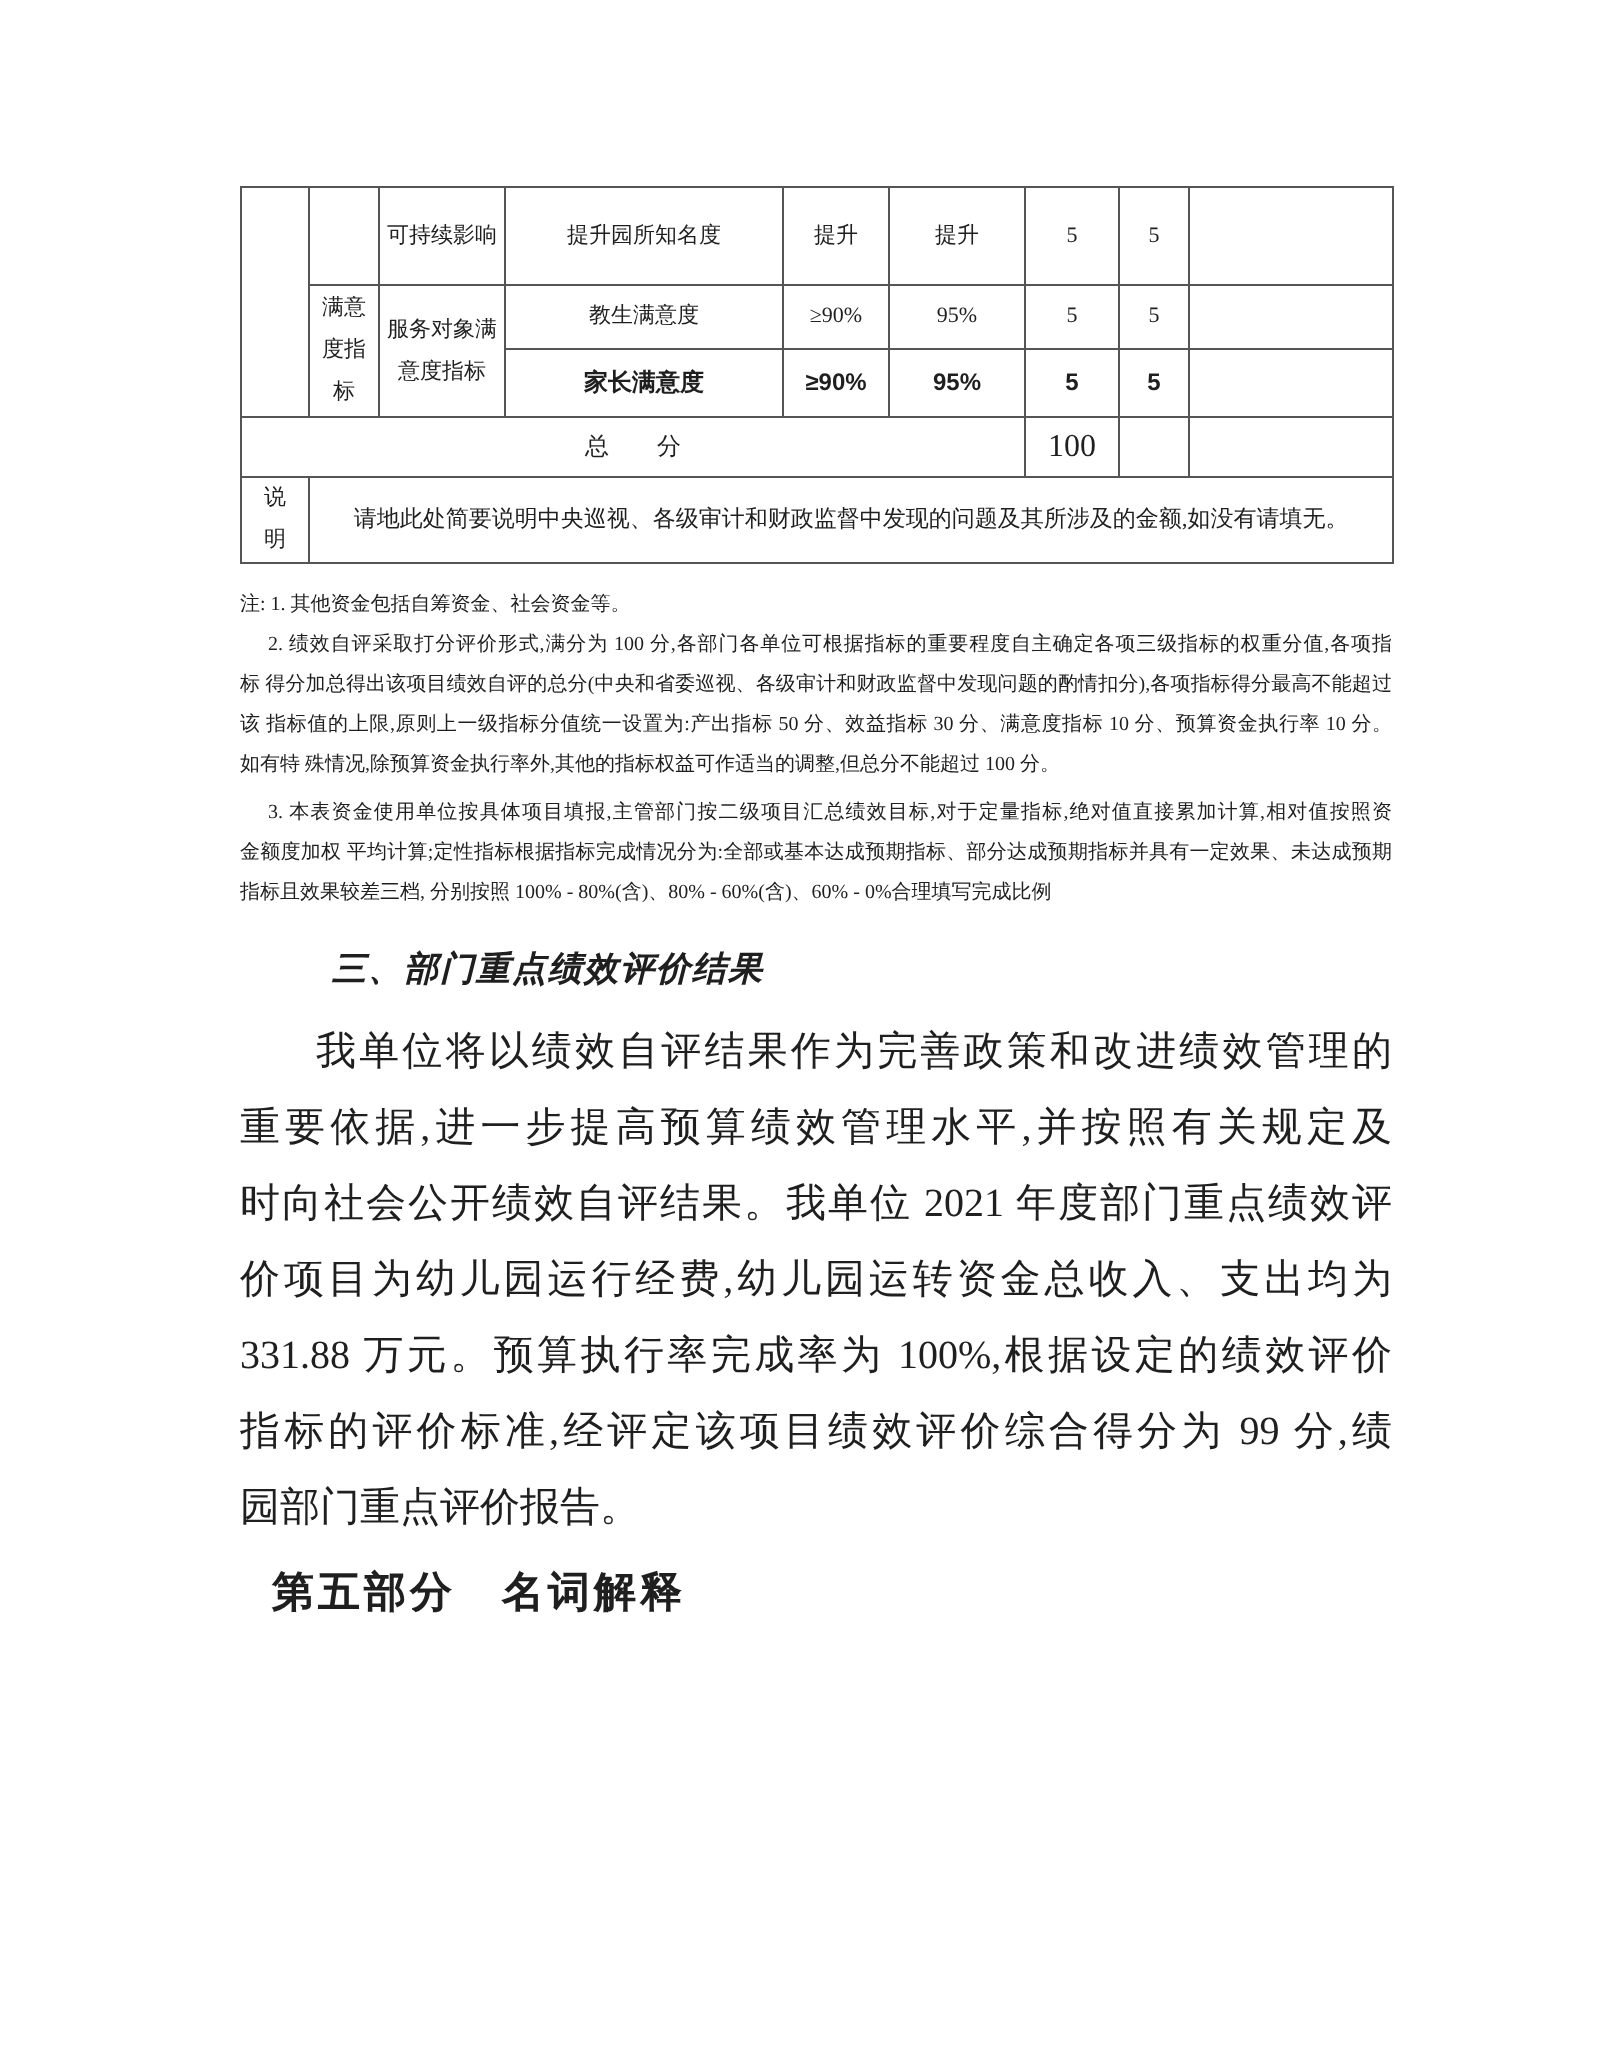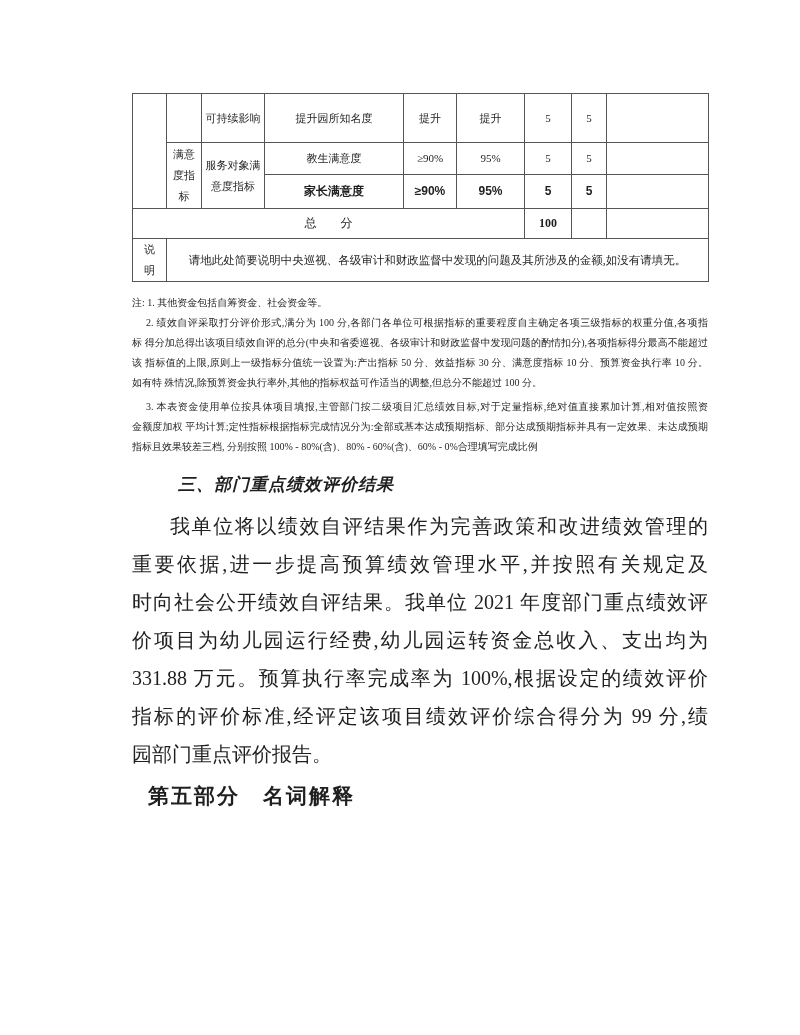--- a/index.html
+++ b/index.html
@@ -10,21 +10,21 @@
   body {
     width: 800px;
     height: 1035px;
     position: relative;
     font-family: "Liberation Serif", "DejaVu Serif", serif;
     color: #1f1f1f;
     overflow: hidden;
   }
   .content {
     position: absolute;
-    left: 132px;
+    left: 120px;
     top: 93px;
     width: 576px;
   }
 
   
   table.perf {
     border-collapse: collapse;
     table-layout: fixed;
     width: 576px;
     font-size: 11px;
@@ -43,21 +43,21 @@
   tr.r4 { height: 30px; padding-left: 26px; }
   tr.r5 { height: 28px; }
   td.grp { padding: 0 6px; }
   td.name {
     text-align: left;
     padding-left: 8px;
   }
   tr.bold-row td { font-weight: bold; font-size: 12px; }
   tr.bold-row td.num { font-family: "Liberation Sans", "DejaVu Sans", sans-serif; }
   td.total-label { font-size: 12px; }
-  td.total-value { font-weight: bold; font-size: 12px; }
+  td.total-value { font-weight: normal; font-size: 16px; }
   td.remark-label {
     white-space: pre-line;
     font-size: 11px;
     line-height: 13px;
     padding: 0 4px;
   }
   td.remark-text {
     text-align: left;
     padding-left: 10px;
     font-size: 11.5px;

